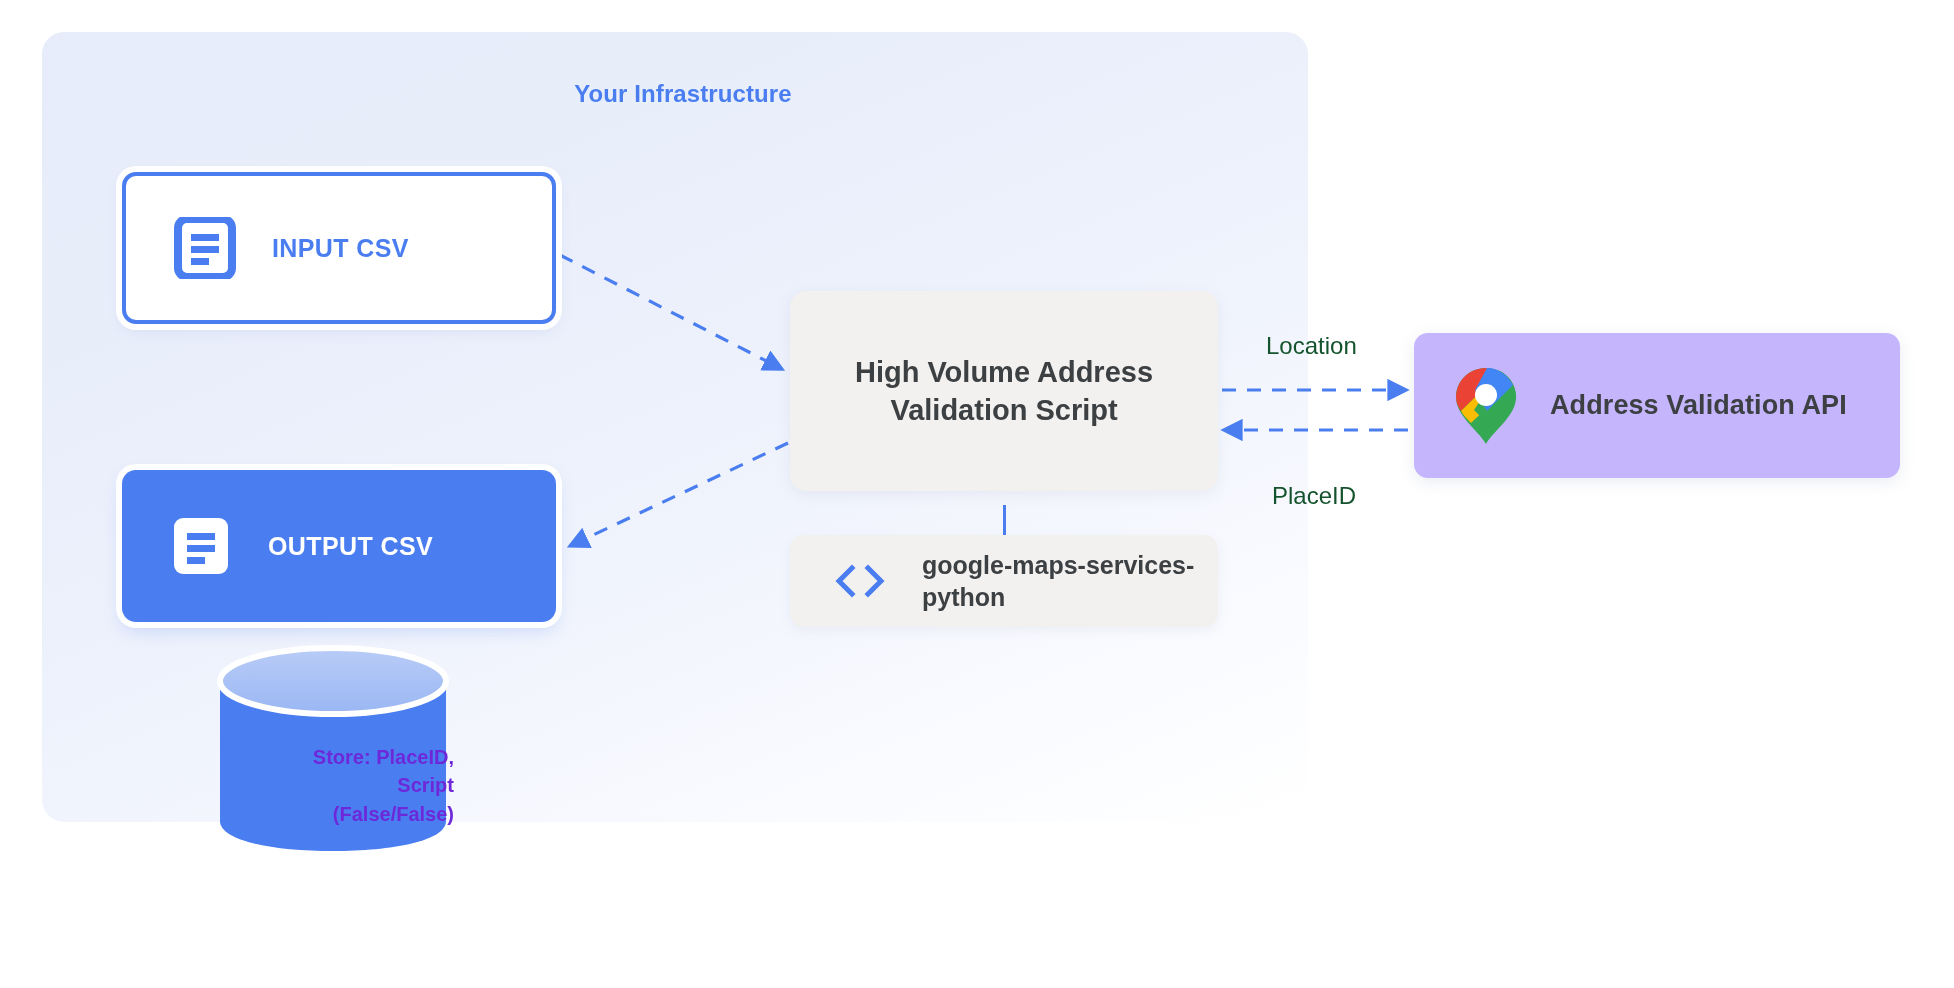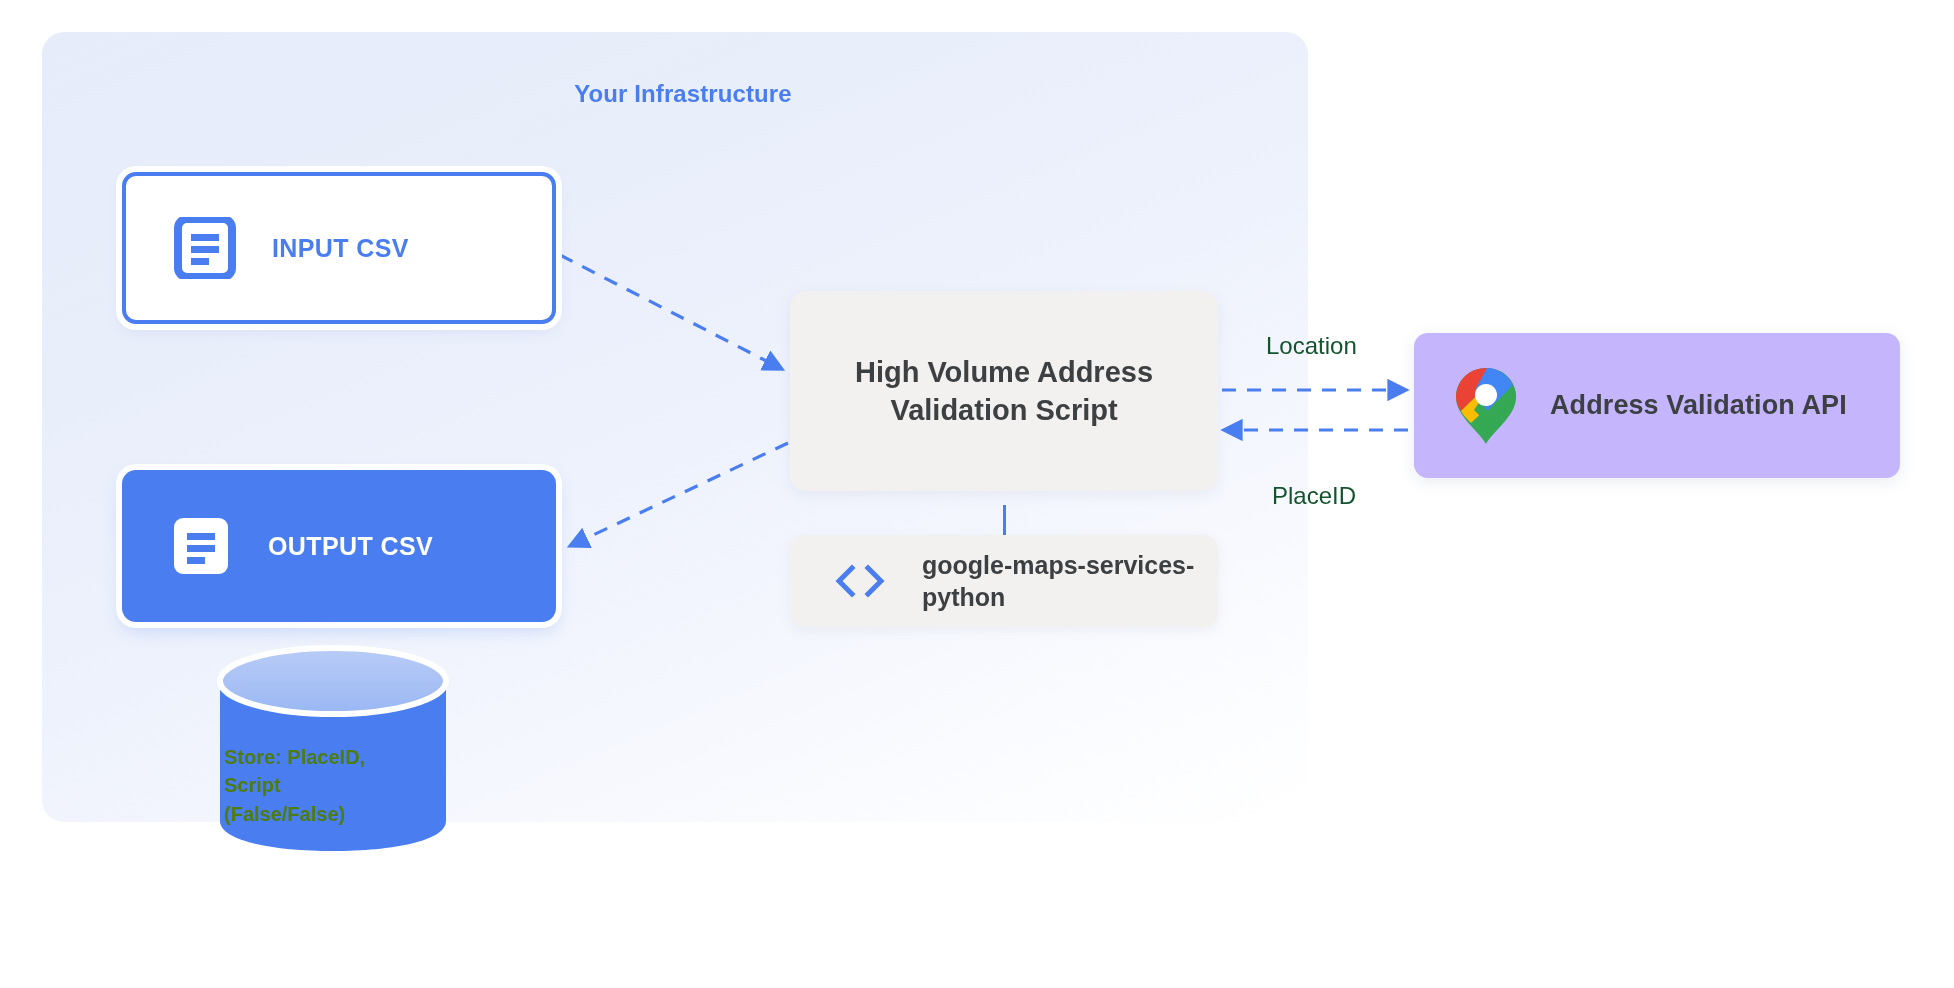--- a/index.html
+++ b/index.html
@@ -174,27 +174,27 @@
   
   #node-datastore {
     position: absolute;
     left: 212px;
     top: 645px;
     width: 242px;
     height: 212px;
   }
   #datastore-label {
     position: absolute;
-    left: 12px;
+    left: 0;
     top: 98px;
     width: 242px;
-    text-align: left;
+    text-align: right;
     font-size: 20px;
     font-weight: bold;
-    color: #4d7c0f;
+    color: #6d28d9;
     line-height: 1.42;
     z-index: 3;
   }
 
   
   .edge-label {
     position: absolute;
     font-size: 24px;
     color: #14532d;
     white-space: nowrap;

